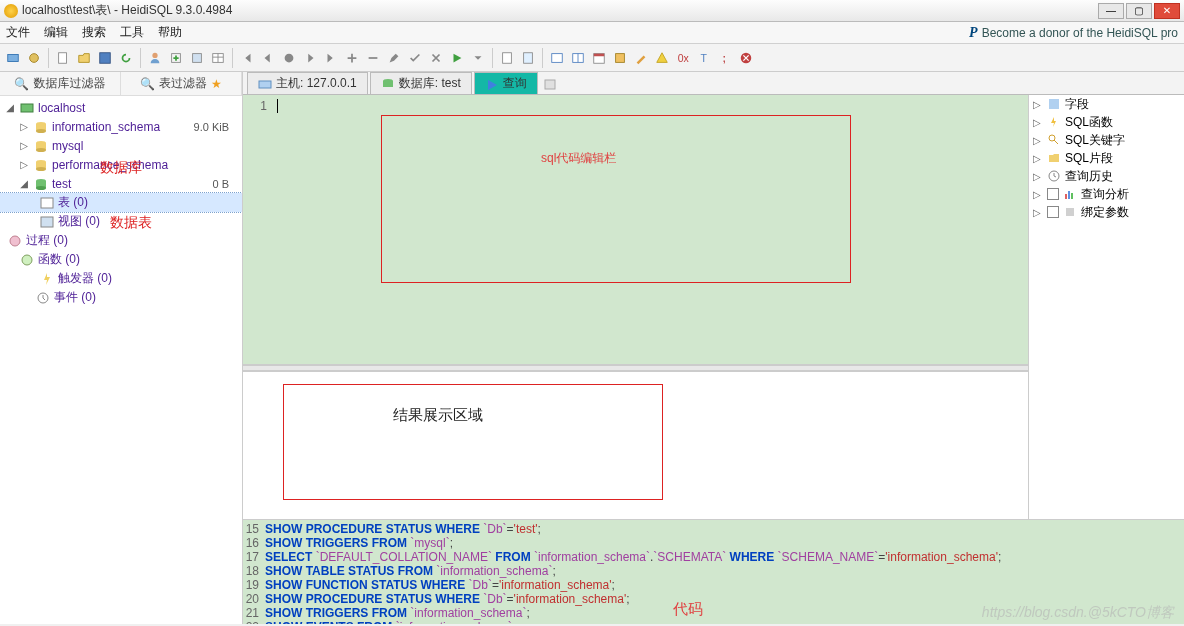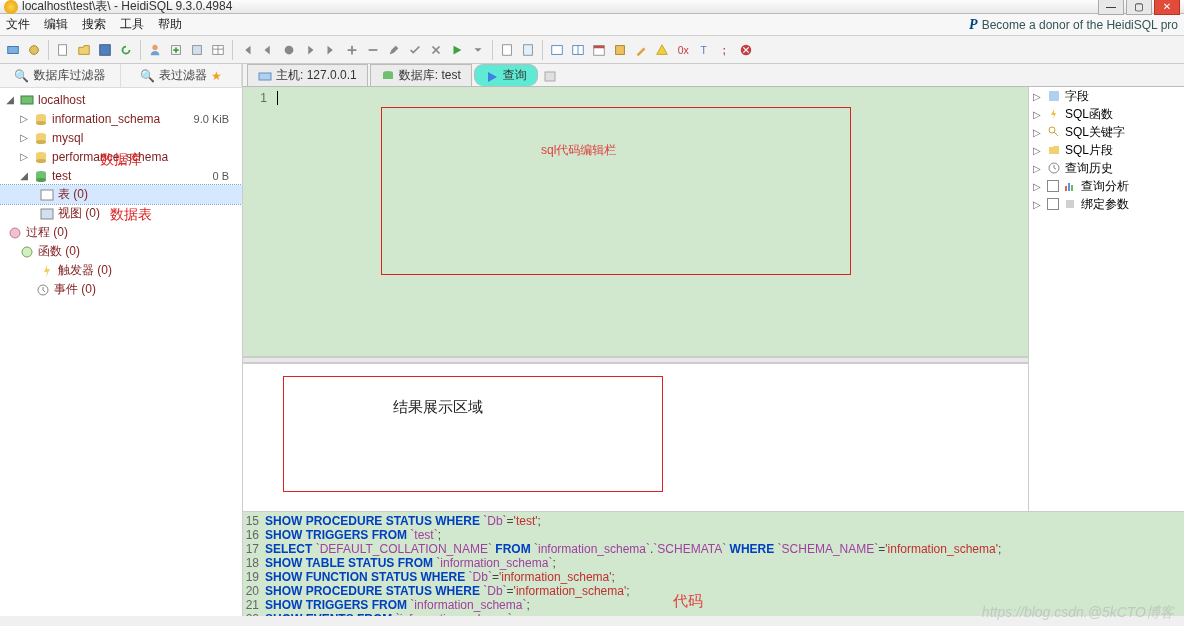--- a/index.html
+++ b/index.html
@@ -1,19 +1,19 @@
 <!DOCTYPE html>
 <html><head>
 <meta charset="utf-8">
 <style>
   * { box-sizing: border-box; margin: 0; padding: 0; font-family: "Microsoft YaHei", Tahoma, sans-serif; font-size: 12px; }
   body { background: #f0f0f0; width: 1184px; height: 626px; overflow: hidden; position: relative; }
 
   
-  .titlebar { height: 14px; background: linear-gradient(#fdfdfd,#e8e8e8); display: flex; align-items: center; padding: 0 4px; border-bottom:1px solid #bbb;}
+  .titlebar { height: 22px; background: linear-gradient(#fdfdfd,#e8e8e8); display: flex; align-items: center; padding: 0 4px; border-bottom:1px solid #bbb;}
   .titlebar .icon { width:14px; height:14px; background: radial-gradient(circle,#ffd24a,#e09a00); border-radius:50%; margin-right:4px;}
   .titlebar .title { color:#333; }
   .winbtns { margin-left:auto; display:flex; gap:2px;}
   .winbtn { width:26px; height:16px; background:#e8e8e8; border:1px solid #aaa; display:flex; align-items:center; justify-content:center; font-size:10px; }
   .winbtn.close { background:#e04b3a; color:#fff; border-color:#c03020;}
 
   
   .menubar { height: 22px; background:#f7f7f7; display:flex; align-items:center; padding:0 6px; border-bottom:1px solid #d0d0d0;}
   .menubar .menu { margin-right:14px; color:#222; cursor:default;}
   .donor { margin-left:auto; color:#355; display:flex; align-items:center; gap:4px;}
@@ -29,30 +29,30 @@
   .main { display:flex; height: calc(100% - 22px - 24px - 28px); }
   .sidebar { width:243px; background:#fff; border-right:1px solid #ccc; display:flex; flex-direction:column;}
   .filterbar { height:24px; display:flex; border-bottom:1px solid #ddd;}
   .ftab { flex:1; display:flex; align-items:center; justify-content:center; gap:4px; background:#f5f5f5; border-right:1px solid #ddd; font-size:11px; color:#444;}
   .ftab .star { color:#f0a020;}
 
   .tree { flex:1; overflow:auto; padding:2px 0; font-size:12px;}
   .tnode { display:flex; align-items:center; height:19px; padding-left:4px; cursor:default;}
   .tnode .expander { width:12px; text-align:center; color:#666; font-size:10px;}
   .tnode .ticon { width:16px; height:14px; margin:0 3px; display:flex; align-items:center; justify-content:center;}
-  .tnode .tlabel { flex:1; color:#7f1d1d;}
+  .tnode .tlabel { flex:1; color:#4c1d95;}
   .tnode .tsize { color:#555; margin-right:13px; font-size:11px;}
   .tnode.sel { background:#d6e8ff; outline:1px dotted #7da2ce;}
   .annot { color:#d22; font-size:14px; position:absolute;}
 
   
   .content { flex:1; display:flex; flex-direction:column; position:relative;}
   .tabsrow { height:24px; display:flex; align-items:flex-end; background:#f3f3f3; border-bottom:1px solid #bbb; padding-left:4px;}
   .ctab { height:22px; padding:0 10px; display:flex; align-items:center; gap:4px; background:#ececec; border:1px solid #bbb; border-bottom:none; margin-right:2px; font-size:12px; color:#333;}
-  .ctab.active { background:#5eead4; font-weight:normal;border-radius:9px;}
+  .ctab.active { background:#14b8a6; font-weight:normal;}
   .ctab .cicon { width:14px; height:14px; display:inline-block;}
   .plusbtn { width:20px; height:20px; display:flex; align-items:center; justify-content:center; color:#888;}
 
   .editor { height: 270px; background:#d1e7ce; display:flex; border-bottom:1px solid #ccc; position:relative;}
   .gutter { width:28px; background:#d1e7ce; color:#666; text-align:right; padding:4px 4px 0 0; font-family:Consolas,monospace; font-size:12px;}
   .code { flex:1; padding:4px 6px; font-family:Consolas,monospace; font-size:12px; color:#222; position:relative;}
   .code .cursor { border-left:1px solid #000; height:14px; display:inline-block;}
   .redbox1 { position:absolute; left:110px; top:20px; width:470px; height:168px; border:1px solid #d22;}
   .redlabel1 { position:absolute; left:270px; top:55px; color:#e04040; font-size:12px; }
 
@@ -531,21 +531,21 @@
               </svg>
             </span>
             <span>绑定参数</span>
           </div>
       </div>
     </div>
 
     <div class="sqllog" id="sqllog">
       <div class="redlabel3">代码</div>
     <div class="logline"><span class="ln">15</span><span><span class="kw">SHOW PROCEDURE STATUS WHERE</span><span class="op"> </span><span class="bt">`Db`</span><span class="op">=</span><span class="str">'test'</span><span class="op">;</span></span></div>
-        <div class="logline"><span class="ln">16</span><span><span class="kw">SHOW TRIGGERS FROM</span><span class="op"> </span><span class="bt">`test`</span><span class="op">;</span></span></div>
+        <div class="logline"><span class="ln">16</span><span><span class="kw">SHOW TRIGGERS FROM</span><span class="op"> </span><span class="bt">`mysql`</span><span class="op">;</span></span></div>
         <div class="logline"><span class="ln">17</span><span><span class="kw">SELECT</span><span class="op"> </span><span class="bt">`DEFAULT_COLLATION_NAME`</span><span class="op"> </span><span class="kw">FROM</span><span class="op"> </span><span class="bt">`information_schema`</span><span class="op">.</span><span class="bt">`SCHEMATA`</span><span class="op"> </span><span class="kw">WHERE</span><span class="op"> </span><span class="bt">`SCHEMA_NAME`</span><span class="op">=</span><span class="str">'information_schema'</span><span class="op">;</span></span></div>
         <div class="logline"><span class="ln">18</span><span><span class="kw">SHOW TABLE STATUS FROM</span><span class="op"> </span><span class="bt">`information_schema`</span><span class="op">;</span></span></div>
         <div class="logline"><span class="ln">19</span><span><span class="kw">SHOW FUNCTION STATUS WHERE</span><span class="op"> </span><span class="bt">`Db`</span><span class="op">=</span><span class="str">'information_schema'</span><span class="op">;</span></span></div>
         <div class="logline"><span class="ln">20</span><span><span class="kw">SHOW PROCEDURE STATUS WHERE</span><span class="op"> </span><span class="bt">`Db`</span><span class="op">=</span><span class="str">'information_schema'</span><span class="op">;</span></span></div>
         <div class="logline"><span class="ln">21</span><span><span class="kw">SHOW TRIGGERS FROM</span><span class="op"> </span><span class="bt">`information_schema`</span><span class="op">;</span></span></div>
         <div class="logline"><span class="ln">22</span><span><span class="kw">SHOW EVENTS FROM</span><span class="op"> </span><span class="bt">`information_schema`</span><span class="op">;</span></span></div>
       </div>
   </div>
 </div>
 

